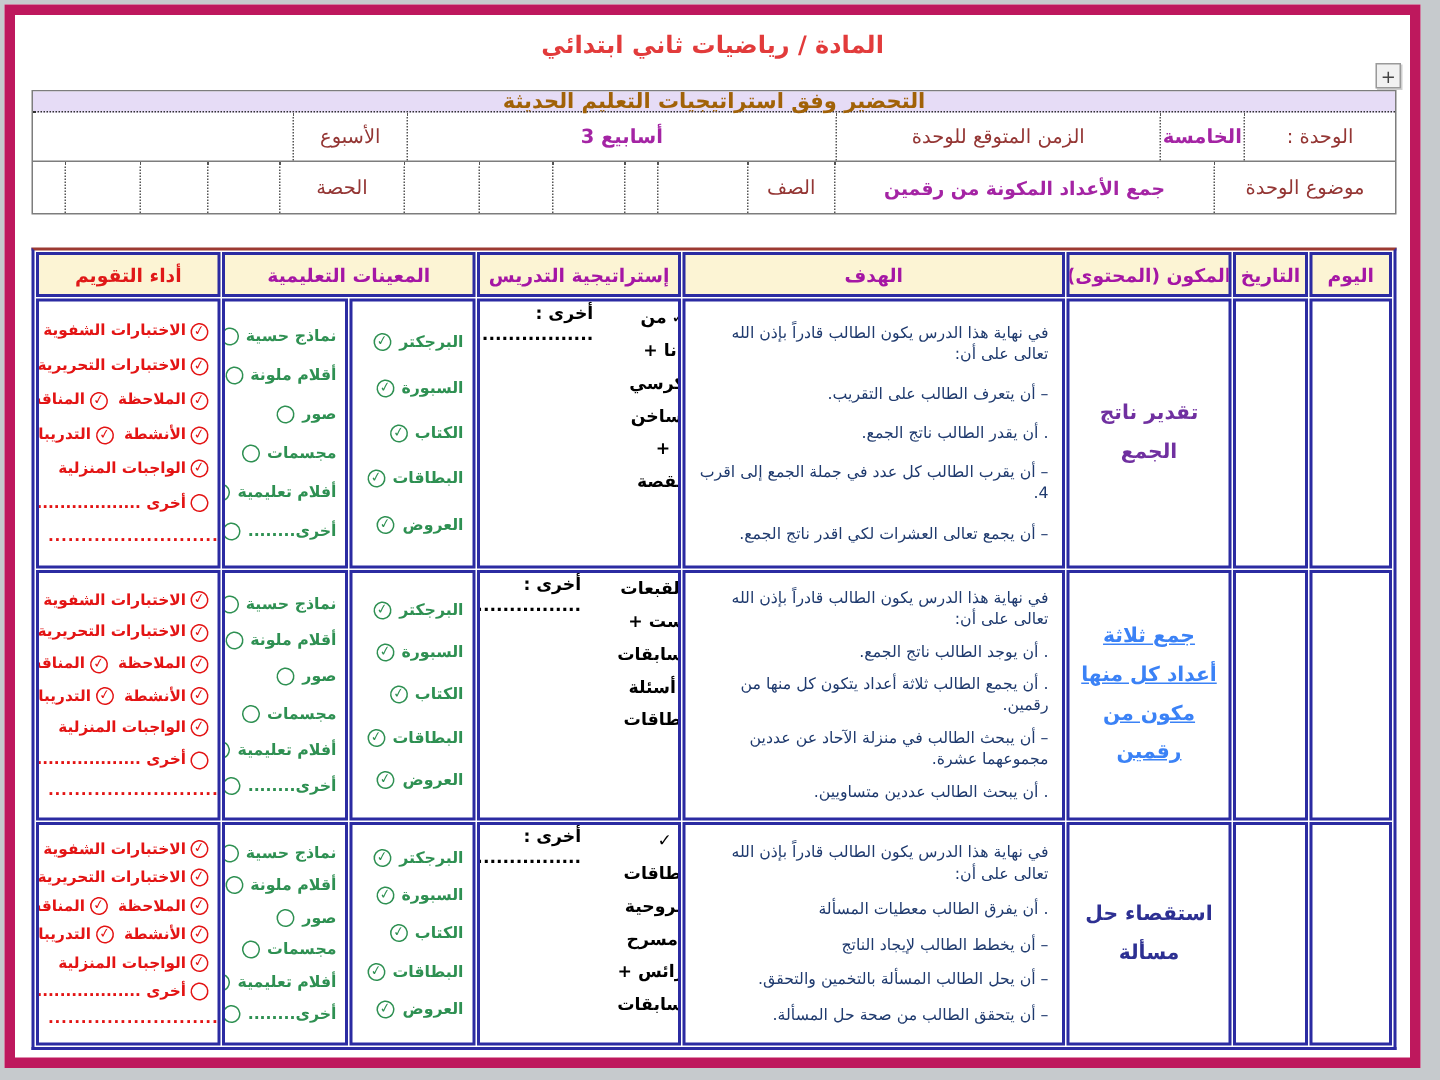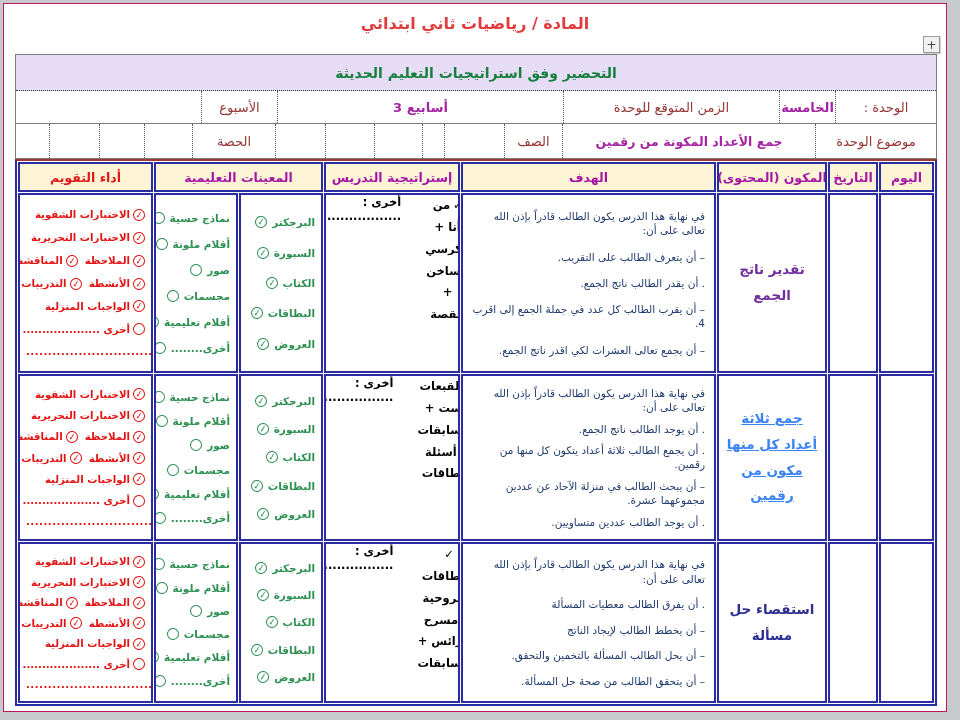--- a/index.html
+++ b/index.html
@@ -5,41 +5,41 @@
   * { box-sizing: border-box; margin: 0; padding: 0; }
   html,body { width: 960px; height: 720px; }
   body {
     background: #c6cacd;
     font-family: "DejaVu Sans", sans-serif;
     position: relative;
     overflow: hidden;
   }
   .page {
     position: absolute; left: 3px; top: 3px; width: 944px; height: 709px;
-    background: #ffffff; border: 1px solid #be185d;
+    background: #ffffff; border: 7px solid #be185d;
   }
   .doc-title {
     position: absolute; top: 10px; left: 0; right: 0;
     text-align: center; color: #e23b3b; font-weight: bold; font-size: 16px;
   }
   .handle {
     position: absolute; top: 32px; right: 6px; width: 17px; height: 17px;
     background: #f1f1f1; border: 1px solid #9a9a9a; box-shadow: 1px 1px 0 #cfcfcf;
     display: flex; align-items: center; justify-content: center;
     font-size: 12px; color: #444; line-height: 1;
   }
   
   .info {
     position: absolute; top: 50px; right: 9px; left: 11px;
     border: 1px solid #7d7d7d; background: #fff;
   }
   .banner {
-    height: 36px; background: #e6dcf6; border-bottom: 1px dotted #333;
+    height: 14px; background: #e6dcf6; border-bottom: 1px dotted #333;
     display: flex; align-items: center; justify-content: center;
-    color: #15803d; font-weight: bold; font-size: 14px;
+    color: #a16207; font-weight: bold; font-size: 14px;
   }
   .irow { display: flex; direction: rtl; align-items: stretch; }
   .irow-a { height: 33px; border-bottom: 1px solid #7d7d7d; }
   .irow-b { height: 34px; }
   .icell {
     display: flex; align-items: center; justify-content: center;
     border-left: 1px dotted #555; overflow: hidden; white-space: nowrap;
   }
   .icell:last-child { border-left: none; }
   .il { color: #943634; font-weight: normal; font-size: 13px; }
@@ -266,21 +266,21 @@
         </div>
 
   <div class="c"></div>
   <div class="c"></div>
   <div class="c comp-cell" style="color: #3b82f6; text-decoration: underline;">جمع ثلاثة أعداد كل منها مكون من رقمين</div>
   <div class="c goal-cell">
           <div class="goal-line">في نهاية هذا الدرس يكون الطالب قادراً  بإذن الله تعالى على أن:</div>
           <div class="goal-line">. أن يوجد الطالب ناتج الجمع.</div>
           <div class="goal-line">. أن يجمع الطالب ثلاثة أعداد يتكون كل منها من رقمين.</div>
           <div class="goal-line">– أن يبحث الطالب في منزلة الآحاد عن عددين مجموعهما عشرة.</div>
-          <div class="goal-line">. أن يوجد الطالب عددين متساويين.</div>
+          <div class="goal-line">. أن يبحث الطالب عددين متساويين.</div>
         </div>
   <div class="c strat-cell">
     <div class="strat-main">
       <span class="strat-check">✓</span><span>القبعات الست + المسابقات + أسئلة البطاقات</span>
     </div>
     <div class="strat-other">أخرى : ....................</div>
   </div>
   <div class="c aids-cell">
           <div class="aid-item">
             <span>البرجكتر</span>

